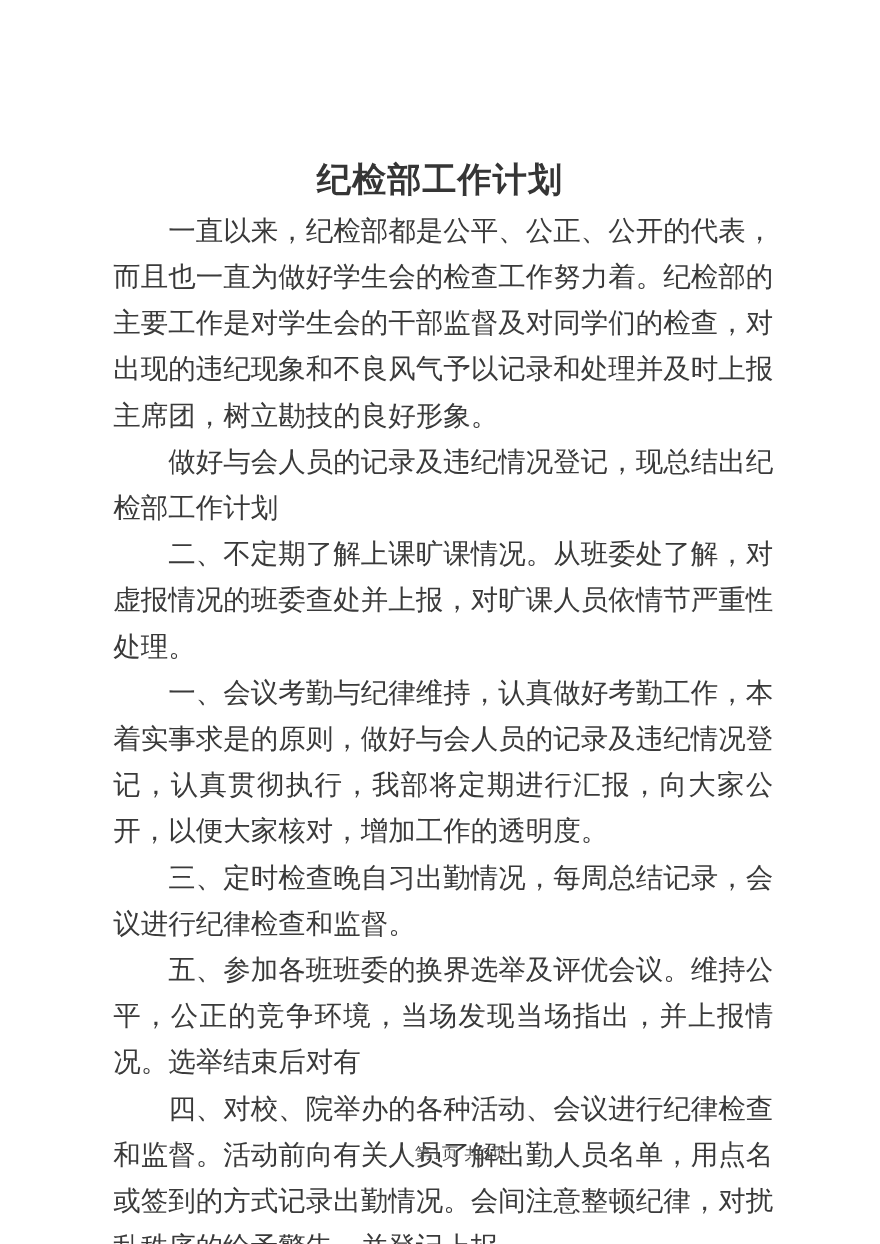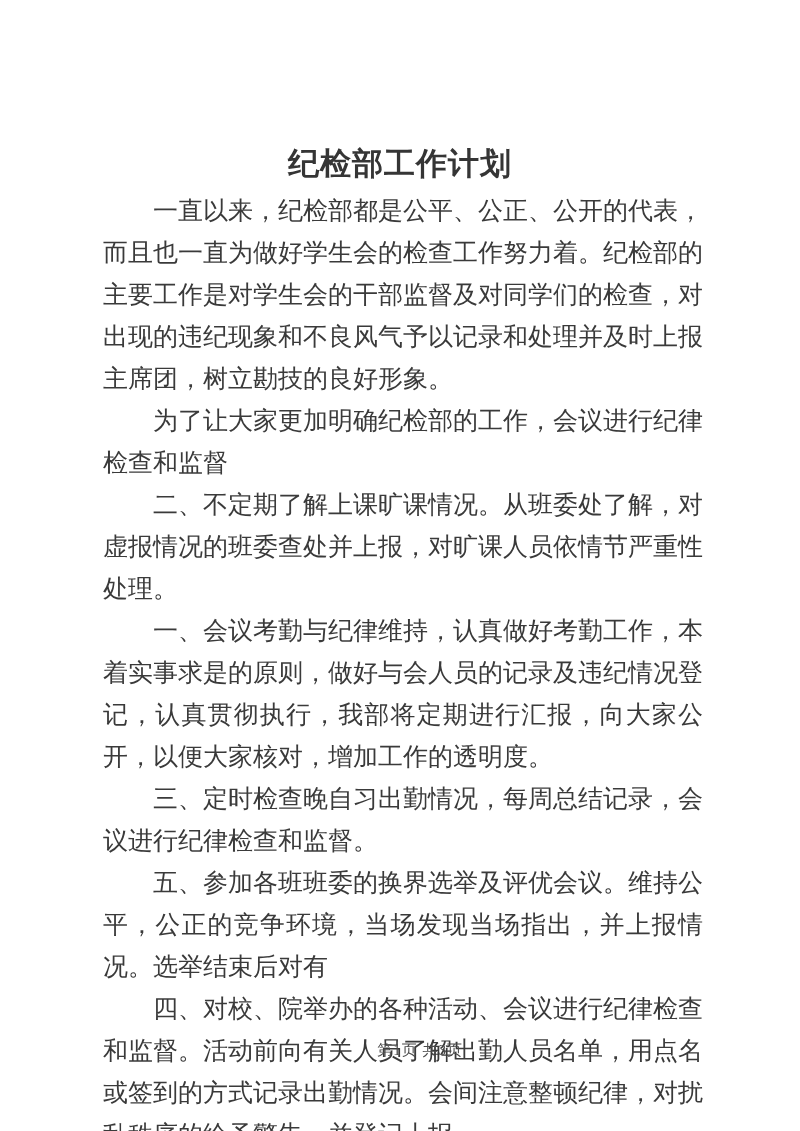--- a/index.html
+++ b/index.html
@@ -54,21 +54,21 @@
   }
 </style>
 </head>
 <body>
 
 <div class="page">
   <h1 class="doc-title">纪检部工作计划</h1>
 
   <div class="doc-body">
       <p class="doc-paragraph">一直以来，纪检部都是公平、公正、公开的代表，而且也一直为做好学生会的检查工作努力着。纪检部的主要工作是对学生会的干部监督及对同学们的检查，对出现的违纪现象和不良风气予以记录和处理并及时上报主席团，树立勘技的良好形象。</p>
-      <p class="doc-paragraph">为了让大家更加明确纪检部的工作，会议进行纪律检查和监督</p>
+      <p class="doc-paragraph">做好与会人员的记录及违纪情况登记，现总结出纪检部工作计划</p>
       <p class="doc-paragraph">二、不定期了解上课旷课情况。从班委处了解，对虚报情况的班委查处并上报，对旷课人员依情节严重性处理。</p>
       <p class="doc-paragraph">一、会议考勤与纪律维持，认真做好考勤工作，本着实事求是的原则，做好与会人员的记录及违纪情况登记，认真贯彻执行，我部将定期进行汇报，向大家公开，以便大家核对，增加工作的透明度。</p>
       <p class="doc-paragraph">三、定时检查晚自习出勤情况，每周总结记录，会议进行纪律检查和监督。</p>
       <p class="doc-paragraph">五、参加各班班委的换界选举及评优会议。维持公平，公正的竞争环境，当场发现当场指出，并上报情况。选举结束后对有</p>
       <p class="doc-paragraph">四、对校、院举办的各种活动、会议进行纪律检查和监督。活动前向有关人员了解出勤人员名单，用点名或签到的方式记录出勤情况。会间注意整顿纪律，对扰乱秩序的给予警告，并登记上报。</p>
     </div>
 
   <div class="doc-footer">
     <span>第1页 共3页</span>
   </div>

